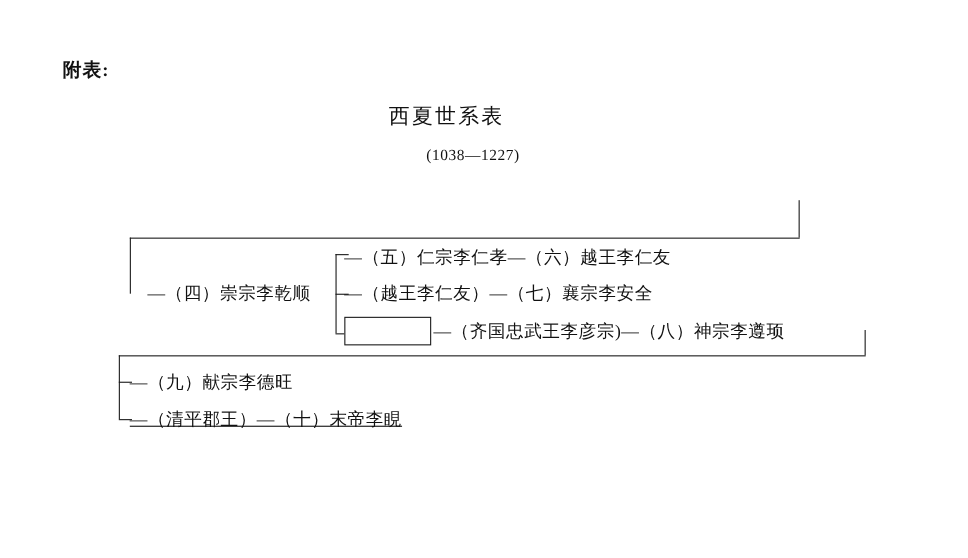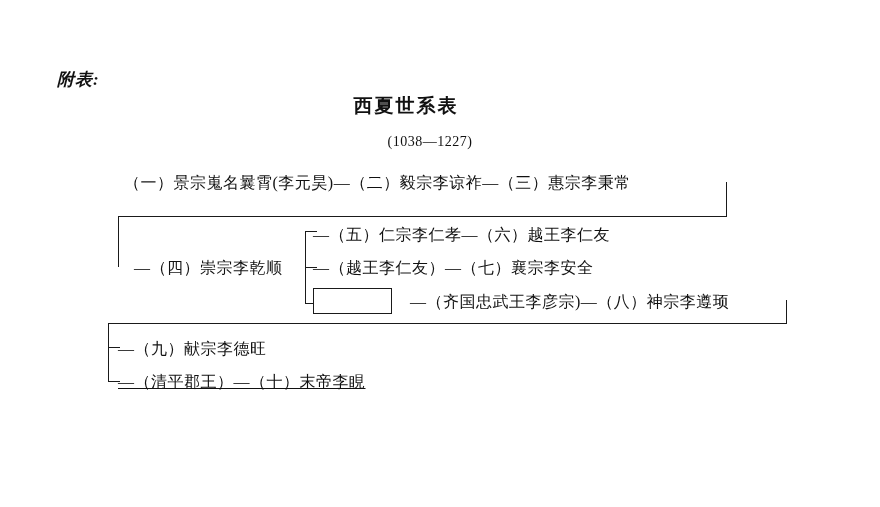--- a/index.html
+++ b/index.html
@@ -17,34 +17,33 @@
   .page {
     position: relative;
     width: 880px;
     height: 507px;
   }
 
   
   .attach-label {
     position: absolute;
     left: 57px;
-    top: 68px;
+    top: 52px;
     font-size: 17px;
     font-weight: bold;
     letter-spacing: 1px;
-    font-style: italic;
   }
   .chart-title {
     position: absolute;
     left: 0;
     top: 93px;
     width: 812px;
     text-align: center;
     font-size: 19px;
-    font-weight: bold;
+    font-weight: normal;
     letter-spacing: 2px;
   }
   .chart-years {
     position: absolute;
     left: 0;
     top: 134px;
     width: 860px;
     text-align: center;
     font-size: 14px;
     letter-spacing: 0.5px;
@@ -78,40 +77,39 @@
 <body>
 
 <div class="page">
 
   <div class="attach-label">附表:</div>
 
   <div class="chart-title">西夏世系表</div>
 
   <div class="chart-years">(1038—1227)</div>
 
-  <div class="node" style="left:124px; top:173px;">（一）景宗嵬名曩霄(李元昊)—（二）毅宗李谅祚—（三）惠宗李秉常</div>
 
   <div class="ln v" style="left:726px; top:182px; height:34px;"></div>
   <div class="ln h" style="left:118px; top:216px; width:609px;"></div>
   <div class="ln v" style="left:118px; top:216px; height:51px;"></div>
 
   <div class="node" style="left:118px; top:258px;margin-left:16px;">—（四）崇宗李乾顺</div>
 
   <div class="ln v" style="left:305px; top:231px; height:72px;"></div>
   <div class="ln h" style="left:305px; top:231px; width:12px;"></div>
   <div class="ln h" style="left:305px; top:267px; width:12px;"></div>
   <div class="ln h" style="left:305px; top:303px; width:12px;"></div>
 
   <div class="node" style="left:313px; top:225px;">—（五）仁宗李仁孝—（六）越王李仁友</div>
 
   <div class="node" style="left:313px; top:258px;">—（越王李仁友）—（七）襄宗李安全</div>
 
   <div class="blank-box" style="left:313px; top:288px; width:77px; height:24px;"></div>
 
-  <div class="node" style="left:410px; top:292px;">—（齐国忠武王李彦宗)—（八）神宗李遵顼</div>
+  <div class="node" style="left:394px; top:292px;">—（齐国忠武王李彦宗)—（八）神宗李遵顼</div>
 
   <div class="ln v" style="left:786px; top:300px; height:23px;"></div>
   <div class="ln h" style="left:108px; top:323px; width:679px;"></div>
   <div class="ln v" style="left:108px; top:323px; height:58px;"></div>
   <div class="ln h" style="left:108px; top:347px; width:12px;"></div>
   <div class="ln h" style="left:108px; top:381px; width:12px;"></div>
 
   <div class="node" style="left:118px; top:339px;">—（九）献宗李德旺</div>
 
   <div class="node" style="left:118px; top:372px;text-decoration:underline;">—（清平郡王）—（十）末帝李睍</div>

